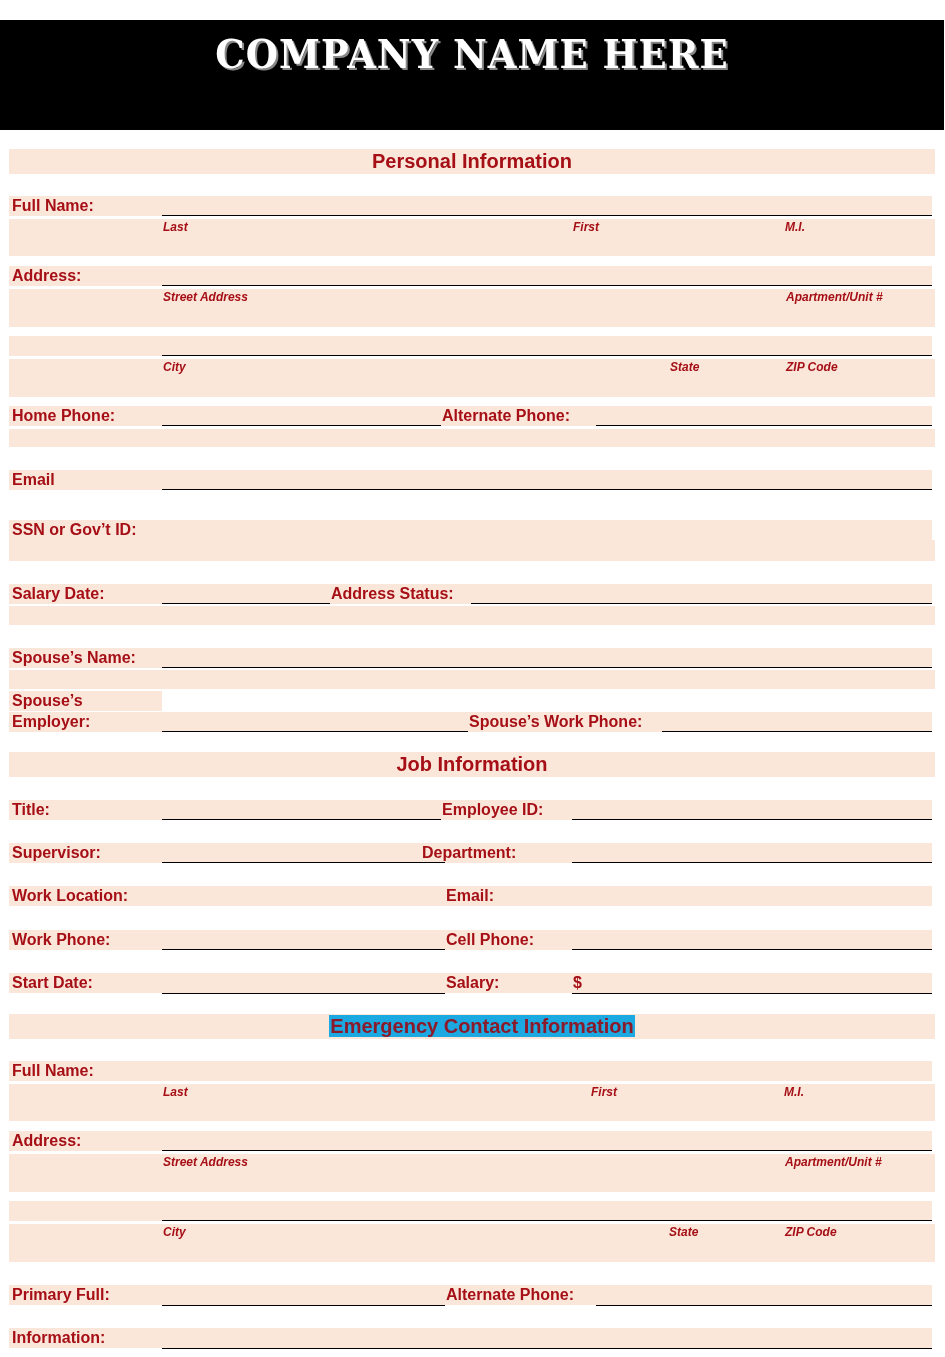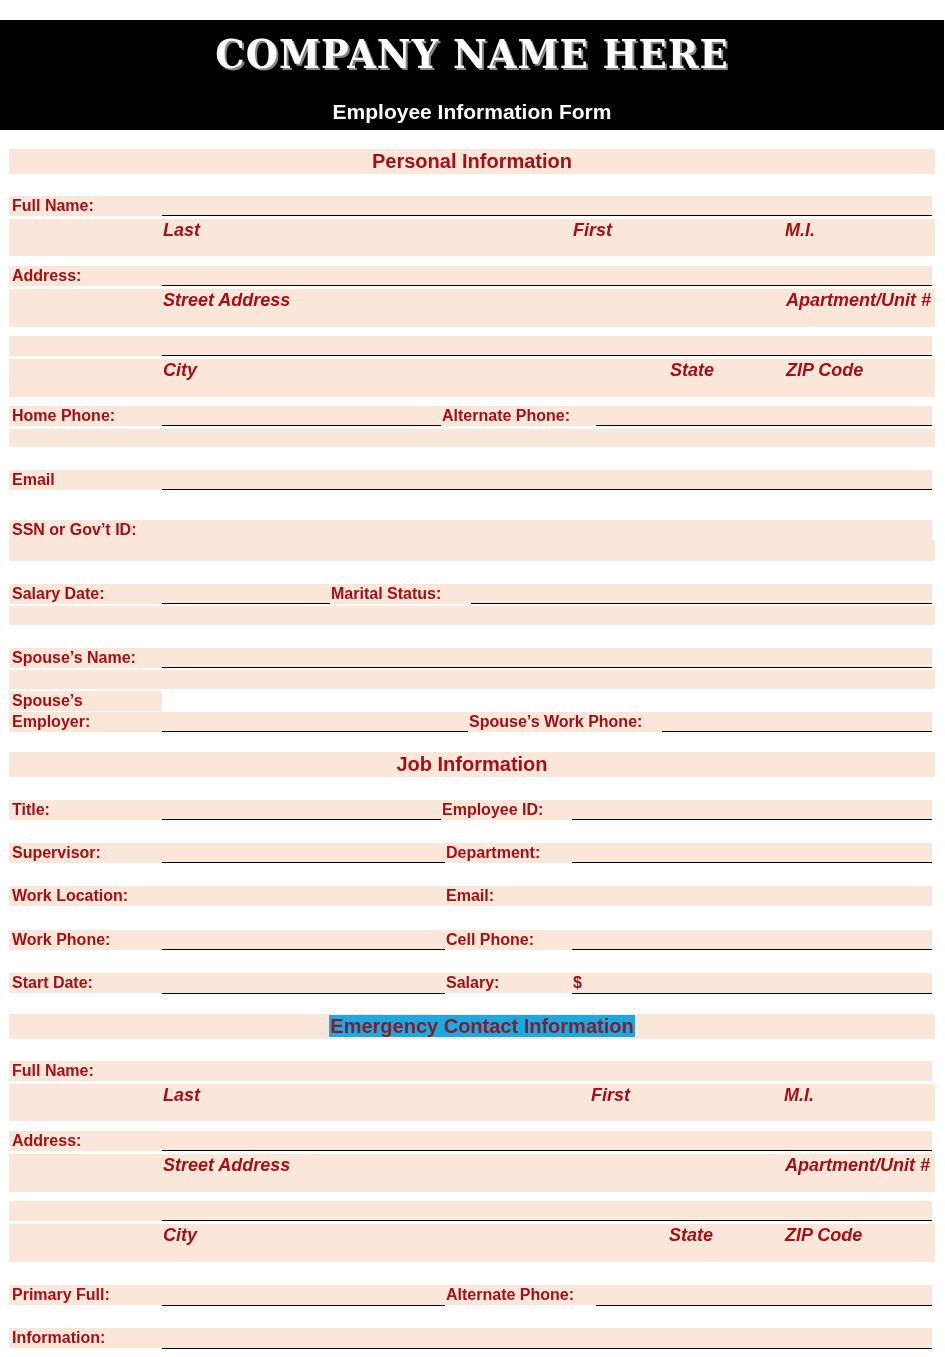--- a/index.html
+++ b/index.html
@@ -10,29 +10,28 @@
              font-family: "DejaVu Serif", serif; font-weight: bold; font-size: 37px; color: #fff;
              letter-spacing: 1px; text-shadow: 2px 2px 0 #888; transform: scaleY(1.05); }
   .subtitle { position: absolute; left: 0; width: 944px; top: 80px; text-align: center;
               font-weight: bold; font-size: 21px; color: #fff; }
   .band { position: absolute; background: #fbe6da; }
   .white { position: absolute; background: #fff; }
   .sect { position: absolute; left: 9px; width: 926px; height: 25px; background: #fbe6da;
           text-align: center; font-weight: bold; font-size: 20px; color: #a50f15; line-height: 25px; }
   .sect span.hl { background: #1ca9e1; color: #8b1a2b; padding: 0 1px; margin-left: 20px; }
   .lbl { position: absolute; font-weight: bold; font-size: 16px; color: #a50f15; white-space: nowrap; }
-  .sub { position: absolute; font-weight: bold; font-style: italic; font-size: 18px; color: #a50f15; white-space: nowrap; }
+  .sub { position: absolute; font-weight: bold; font-style: italic; font-size: 12px; color: #a50f15; white-space: nowrap; }
   .line { position: absolute; height: 0; border-top: 1.5px solid #000; }
 </style>
 </head>
 <body>
 
 <div class="header">
   <div class="company">COMPANY NAME HERE</div>
-  <div class="subtitle">Employee Information Form</div>
 </div>
 
 <div class="sect" style="top:149px;">
   <span>Personal Information</span>
 </div>
 
 <div class="band" style="left:9px; top:196px; width:923px; height:20px;"></div>
 <div class="band" style="left:9px; top:219px; width:926px; height:37px;"></div>
 <div class="lbl" style="left:12px; top:197px;">Full Name:</div>
 <div class="line" style="left:162px; top:215px; width:770px;"></div>
@@ -67,21 +66,21 @@
 
 <div class="band" style="left:9px; top:520px; width:923px; height:20px;"></div>
 <div class="band" style="left:9px; top:540px; width:926px; height:21px;"></div>
 <div class="lbl" style="left:12px; top:521px;">SSN or Gov’t ID:</div>
 <div class="white" style="left:162px; top:540px; width:0; height:0;"></div>
 
 <div class="band" style="left:9px; top:584px; width:923px; height:20px;"></div>
 <div class="band" style="left:9px; top:606px; width:926px; height:19px;"></div>
 <div class="lbl" style="left:12px; top:585px;">Salary Date:</div>
 <div class="line" style="left:162px; top:603px; width:168px;"></div>
-<div class="lbl" style="left:331px; top:585px;">Marital Status:</div>
+<div class="lbl" style="left:331px; top:585px;">Address Status:</div>
 <div class="line" style="left:471px; top:603px; width:461px;"></div>
 
 <div class="band" style="left:9px; top:648px; width:923px; height:20px;"></div>
 <div class="band" style="left:9px; top:670px; width:926px; height:19px;"></div>
 <div class="lbl" style="left:12px; top:649px;">Spouse’s Name:</div>
 <div class="line" style="left:162px; top:667px; width:770px;"></div>
 
 <div class="band" style="left:9px; top:691px; width:153px; height:20px;"></div>
 <div class="band" style="left:9px; top:712px; width:923px; height:20px;"></div>
 <div class="lbl" style="left:12px; top:692px;">Spouse’s</div>
@@ -96,21 +95,21 @@
 
 <div class="band" style="left:9px; top:800px; width:923px; height:20px;"></div>
 <div class="lbl" style="left:12px; top:801px;">Title:</div>
 <div class="line" style="left:162px; top:819px; width:279px;"></div>
 <div class="lbl" style="left:442px; top:801px;">Employee ID:</div>
 <div class="line" style="left:572px; top:819px; width:360px;"></div>
 
 <div class="band" style="left:9px; top:843px; width:923px; height:20px;"></div>
 <div class="lbl" style="left:12px; top:844px;">Supervisor:</div>
 <div class="line" style="left:162px; top:862px; width:283px;"></div>
-<div class="lbl" style="left:446px; top:844px;">Department:</div>
+<div class="lbl" style="left:422px; top:844px;">Department:</div>
 <div class="line" style="left:572px; top:862px; width:360px;"></div>
 
 <div class="band" style="left:9px; top:886px; width:923px; height:20px;"></div>
 <div class="lbl" style="left:12px; top:887px;">Work Location:</div>
 <div class="white" style="left:162px; top:886px; width:0; height:0;"></div>
 <div class="lbl" style="left:446px; top:887px;">Email:</div>
 <div class="white" style="left:572px; top:886px; width:0; height:0;"></div>
 
 <div class="band" style="left:9px; top:930px; width:923px; height:20px;"></div>
 <div class="lbl" style="left:12px; top:931px;">Work Phone:</div>

